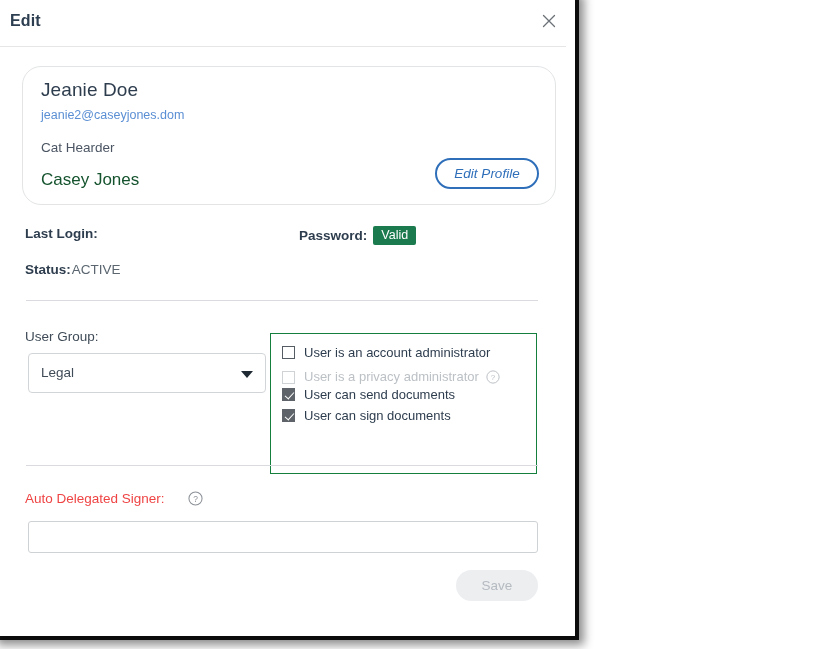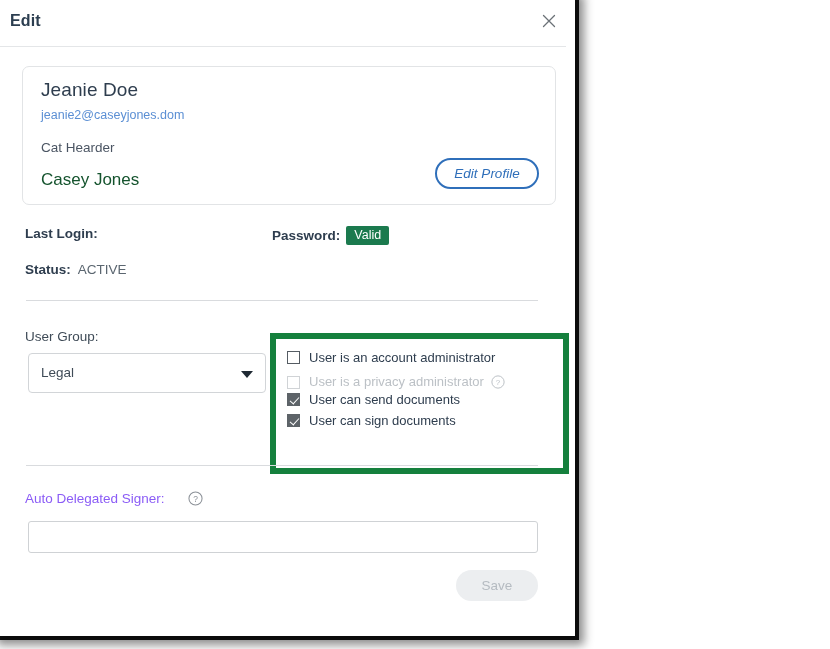--- a/index.html
+++ b/index.html
@@ -63,21 +63,21 @@
   }
 
   
   #profile-card {
     position: absolute;
     left: 30px;
     top: 76px;
     width: 534px;
     height: 139px;
     border: 1px solid #e2e4e6;
-    border-radius: 7px;
+    border-radius: 19px;
     background: #ffffff;
     box-sizing: border-box;
     padding-left: 12px;
   }
   #profile-name {
     position: absolute;
     left: 18px;
     top: 12px;
     font-size: 19px;
     color: #2e3d4e;
@@ -128,21 +128,21 @@
   #last-login-row {
     position: absolute;
     left: 33px;
     top: 236px;
     font-size: 13.5px;
     color: #2e3d4e;
     font-weight: bold;
   }
   #password-row {
     position: absolute;
-    left: 280px;
+    left: 307px;
     top: 236px;
     font-size: 13.5px;
     color: #2e3d4e;
     font-weight: bold;
   }
   #password-badge {
     display: inline-block;
     margin-left: 6px;
     background: #1b7a4e;
     color: #ffffff;
@@ -156,21 +156,21 @@
     position: absolute;
     left: 33px;
     top: 272px;
     font-size: 13.5px;
     color: #2e3d4e;
     font-weight: bold;
   }
   #status-value {
     font-weight: normal;
     color: #5b6670;
-    margin-left: 7px;
+    margin-left: 1px;
   }
 
   #divider-1 {
     position: absolute;
     left: 34px;
     top: 310px;
     width: 512px;
     height: 1px;
     background: #d9dbde;
   }
@@ -219,23 +219,23 @@
     border-left: 6px solid transparent;
     border-right: 6px solid transparent;
     border-top: 7px solid #1f2933;
   }
 
   
   #permissions-highlight {
     position: absolute;
     left: 278px;
     top: 343px;
-    width: 299px;
+    width: 267px;
     height: 141px;
-    border: 6px solid #15803d;
+    border: 1px solid #15803d;
     background: #ffffff;
     box-sizing: border-box;
   }
   #permissions-list {
     position: absolute;
     left: 0;
     top: 0;
     padding: 8px 0 0 11px;
   }
   .permission-row {
@@ -288,21 +288,21 @@
     flex: 0 0 auto;
     cursor: pointer;
   }
 
   
   #auto-delegated-label {
     position: absolute;
     left: 33px;
     top: 501px;
     font-size: 13.5px;
-    color: #8b5cf6;
+    color: #ef4444;
     text-align: center;
   }
   #auto-delegated-help {
     position: absolute;
     left: 196px;
     top: 501px;
     width: 15px;
     height: 15px;
     cursor: pointer;
   }

